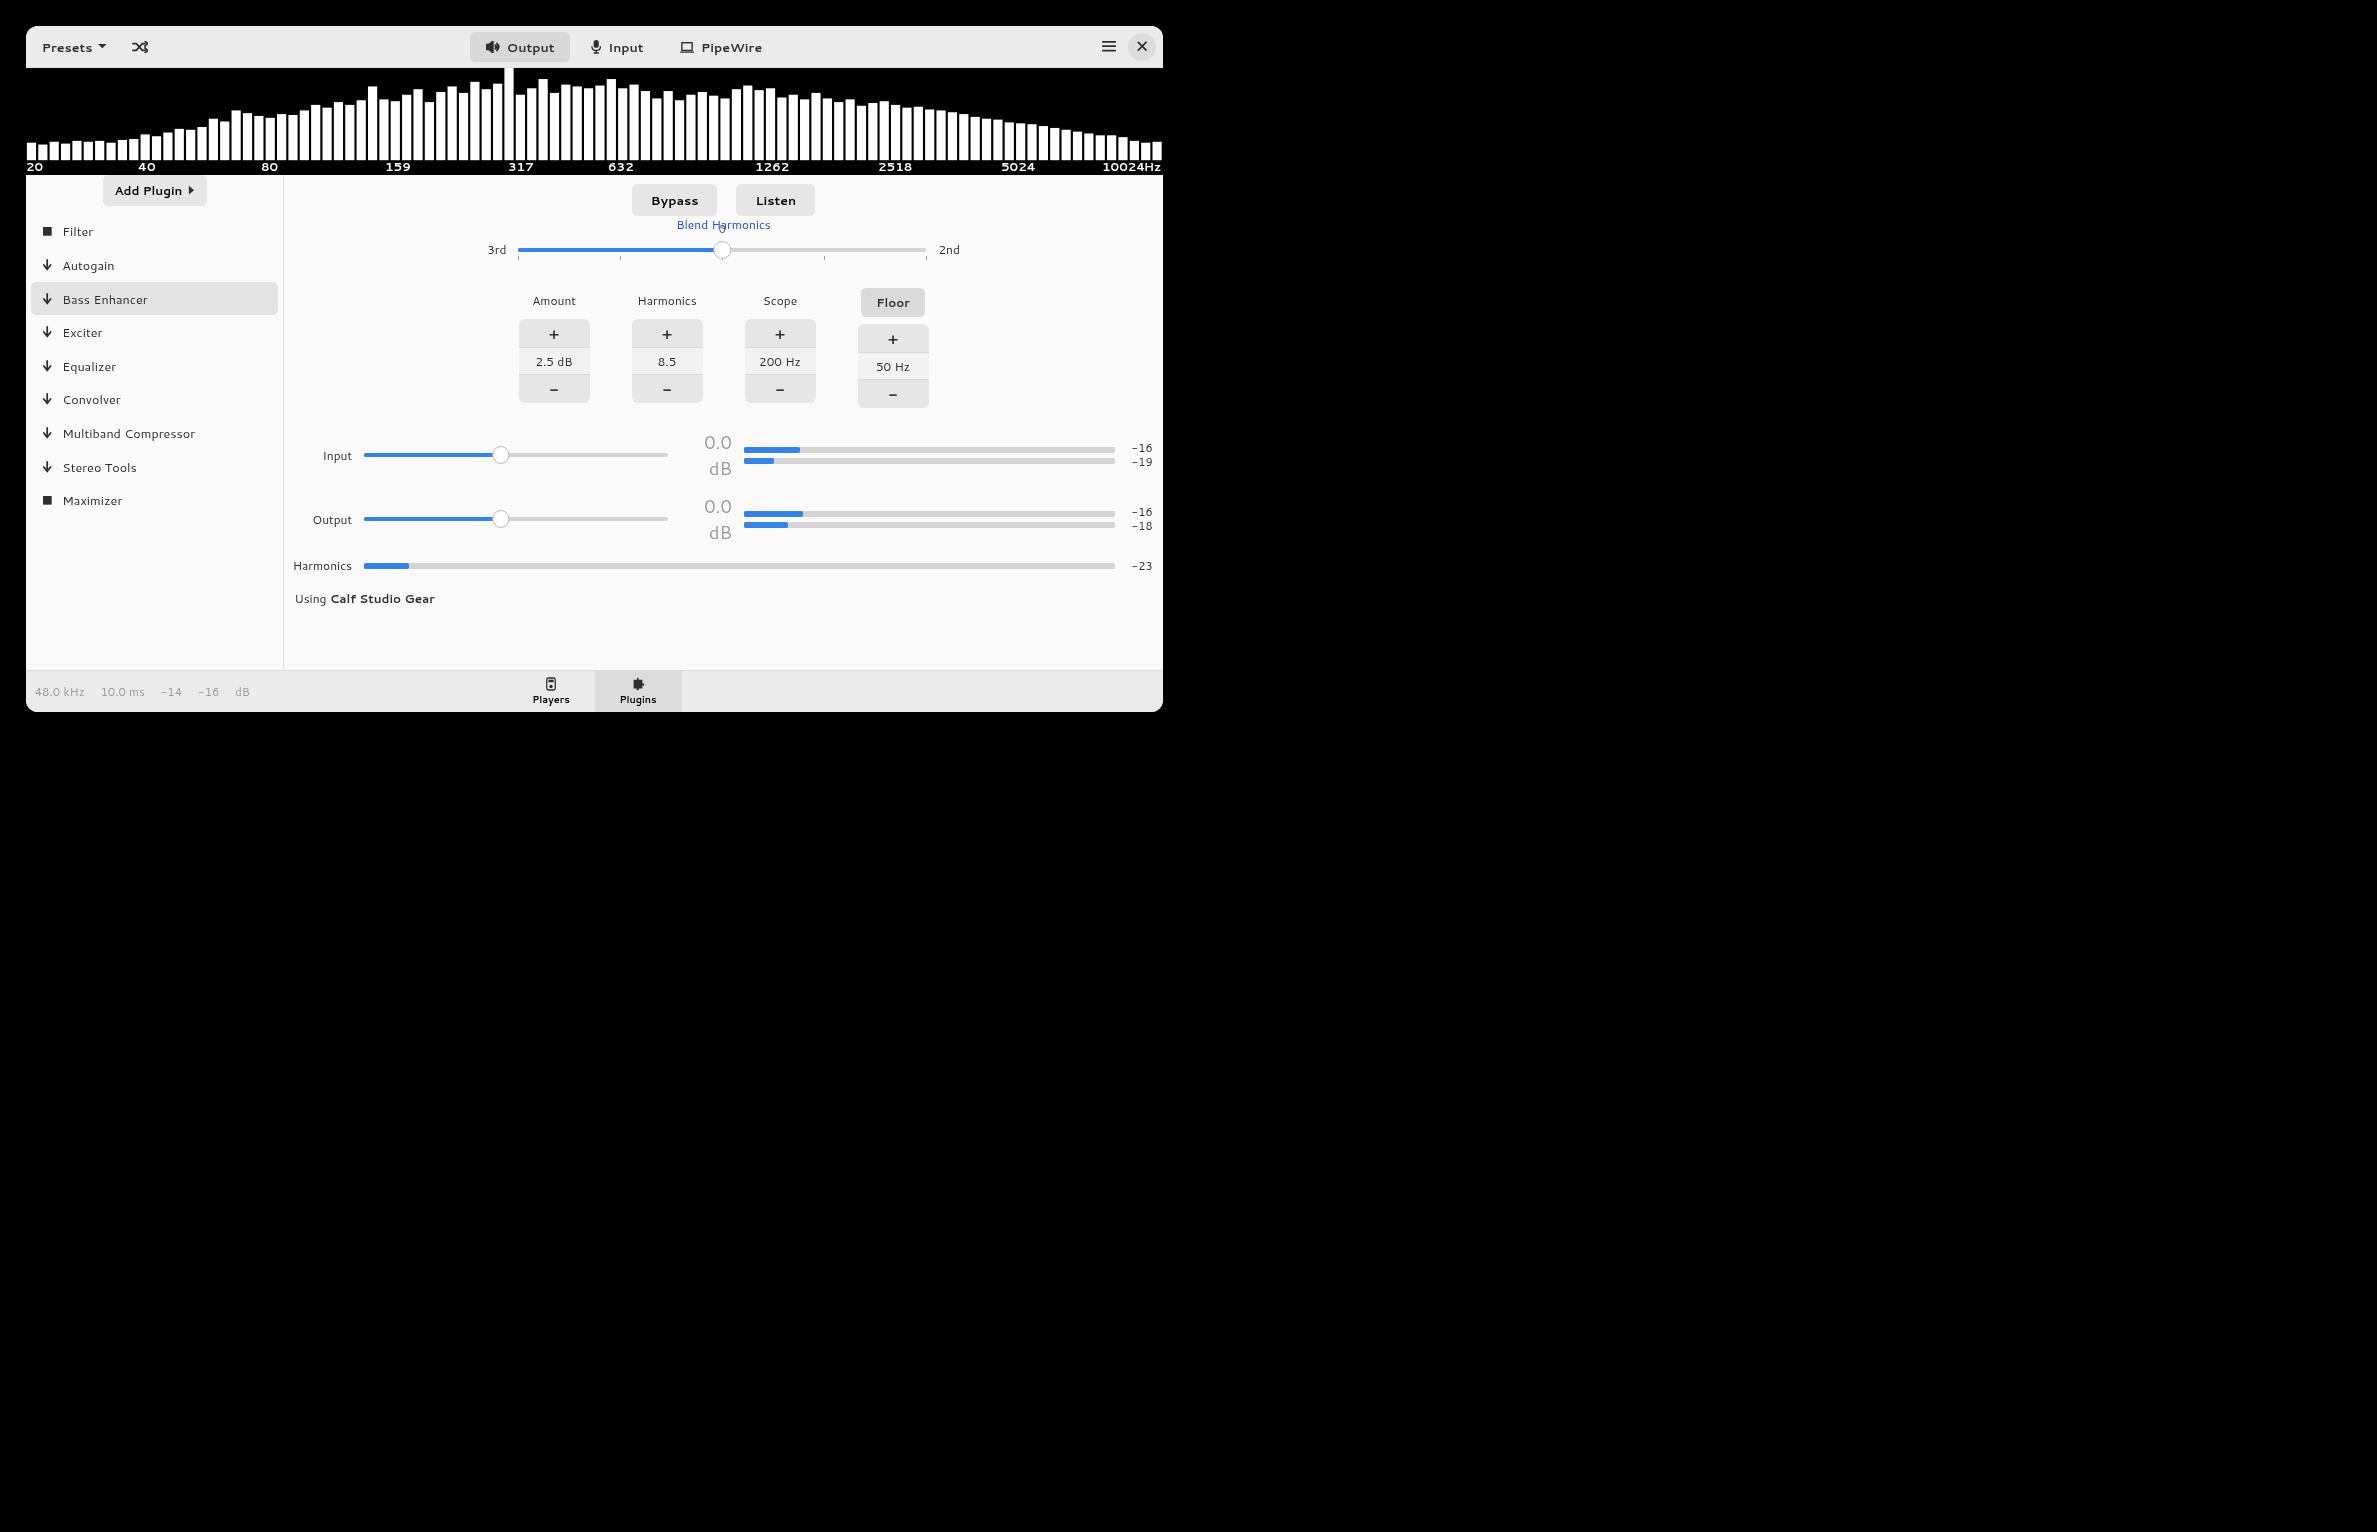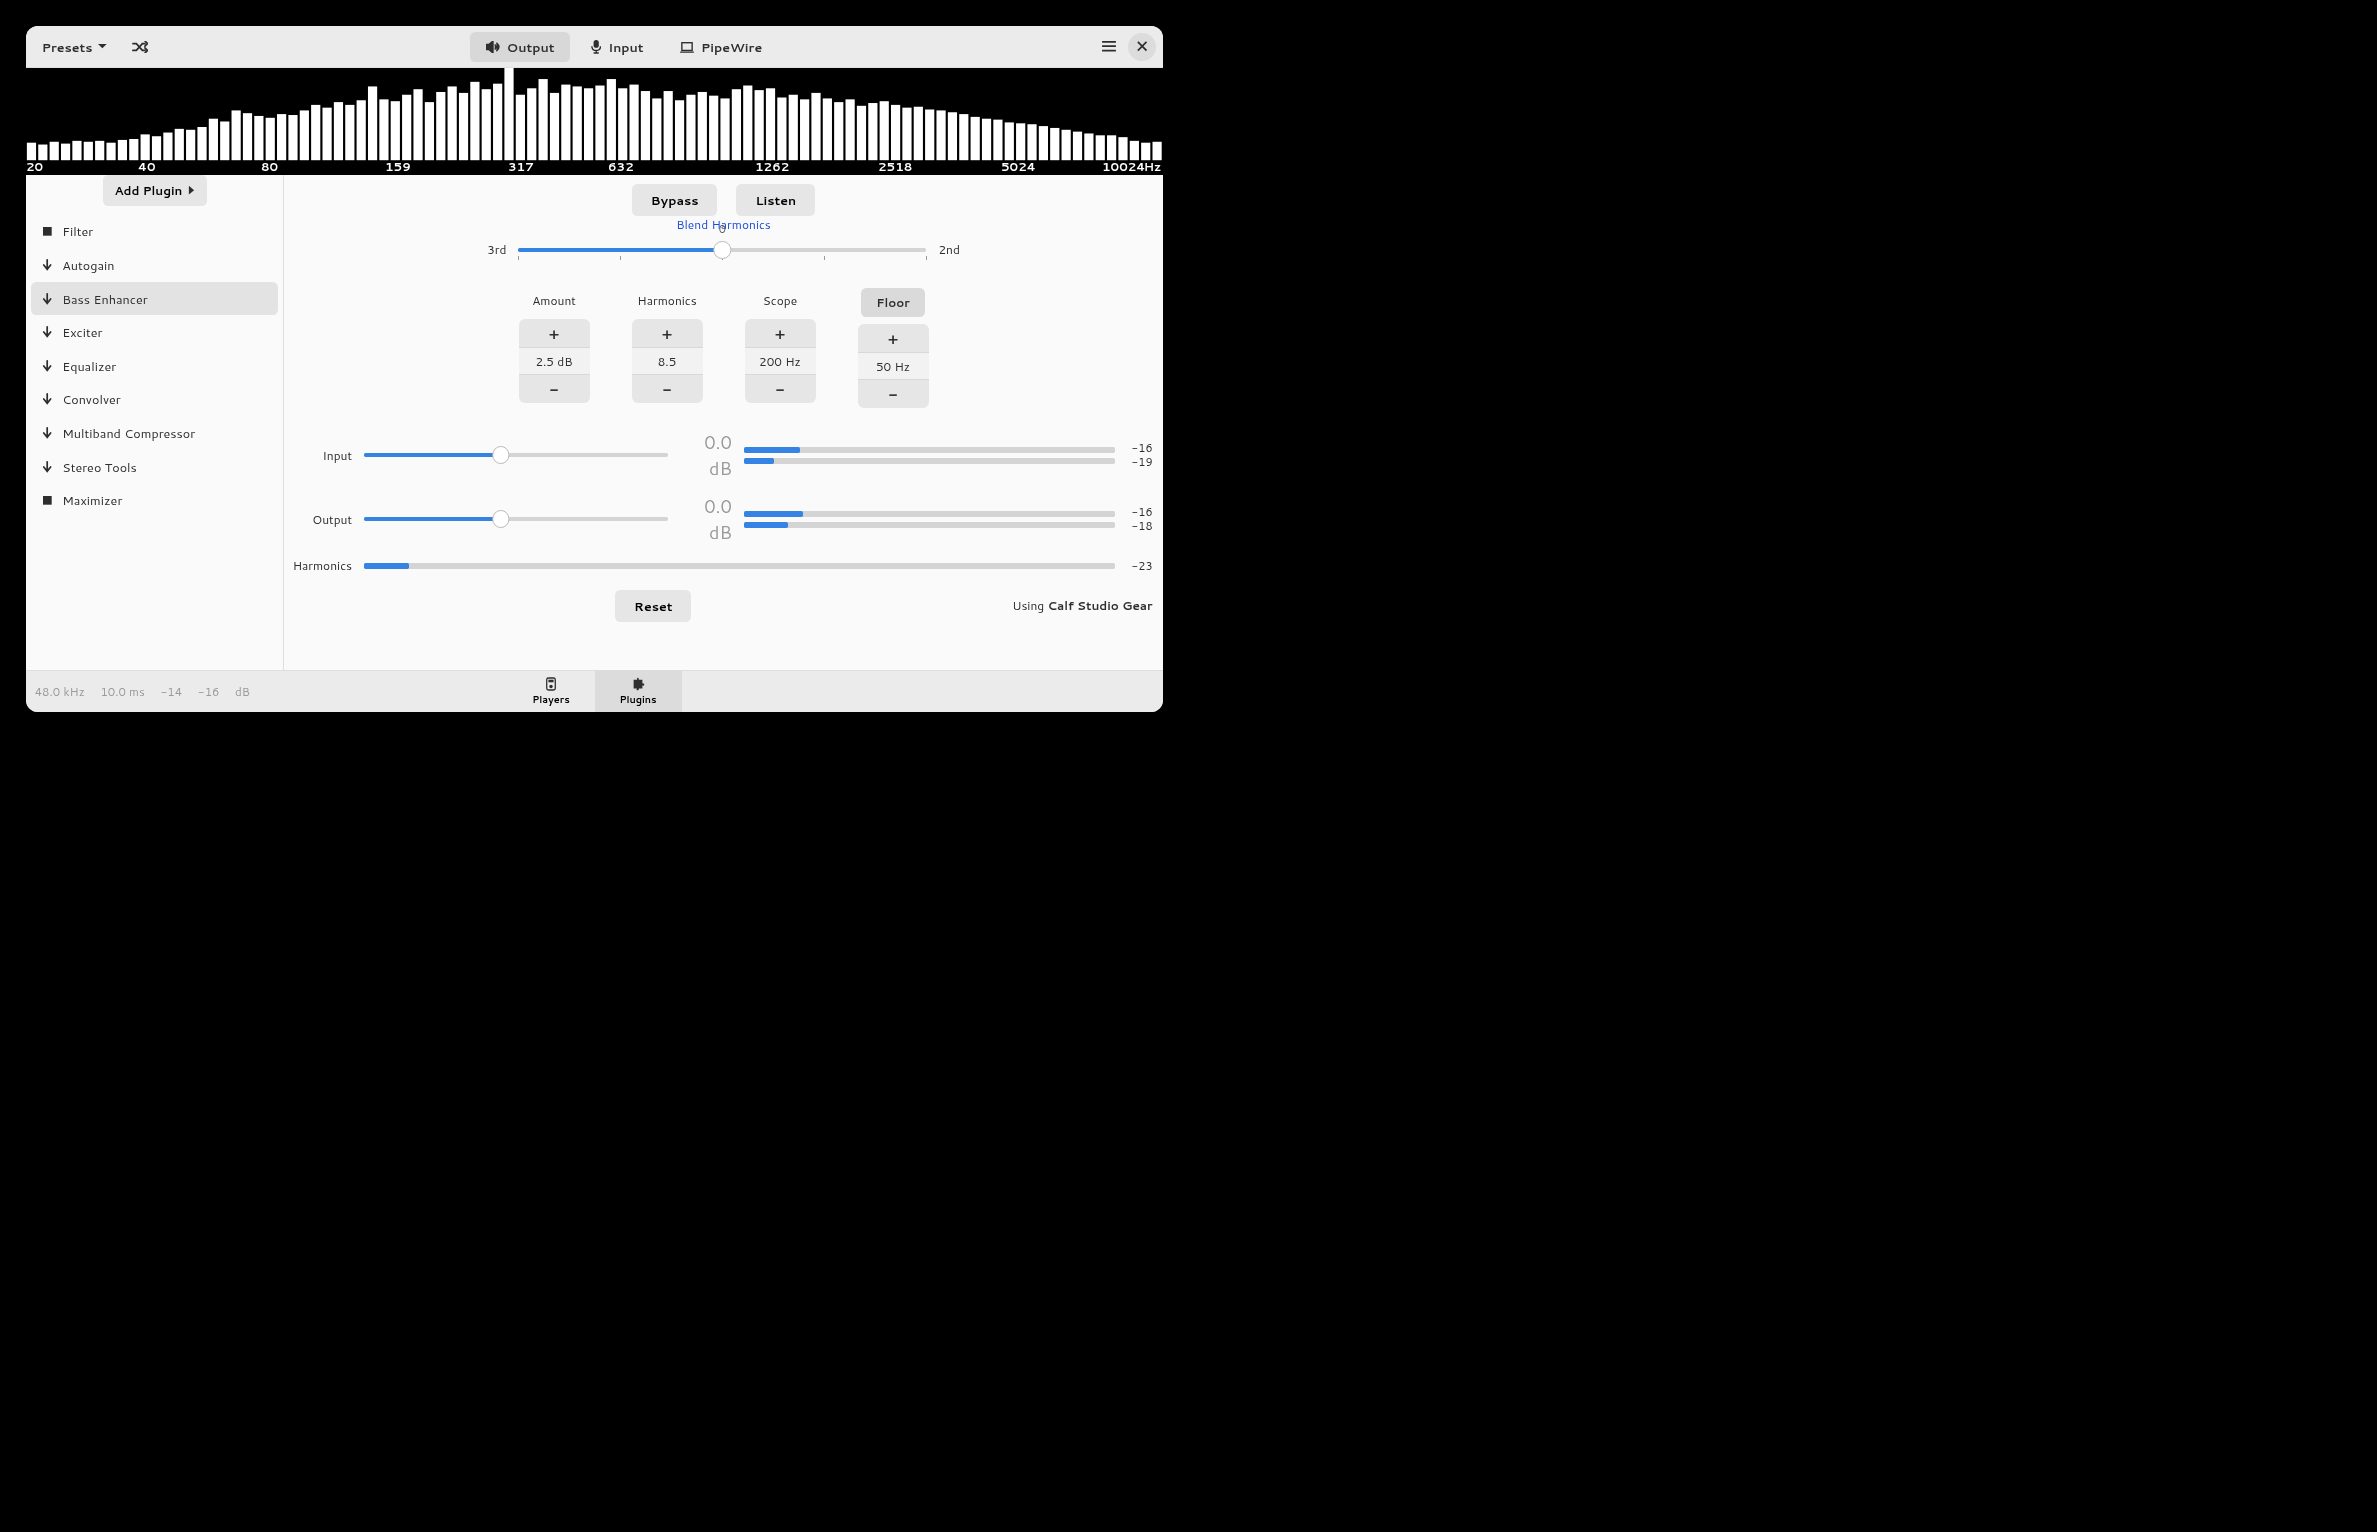--- a/index.html
+++ b/index.html
@@ -443,23 +443,20 @@
                 <div class="level-fill" id="harm-bar" style="width: 6%;"></div>
               </div>
           </div>
           <div class="level-vals" style="justify-content:center;">
             <span>-23</span>
           </div>
         </div>
       </div>
 
       <div class="bottom-row">
-        <div class="reset-wrap">
-          <div class="pill-btn">Reset</div>
-        </div>
         <div class="credit">
           <span>Using  </span><b>Calf Studio Gear</b>
         </div>
       </div>
     </div>
   </div>
 
   <div class="footer">
     <div class="status">
       <span>48.0 kHz</span>

